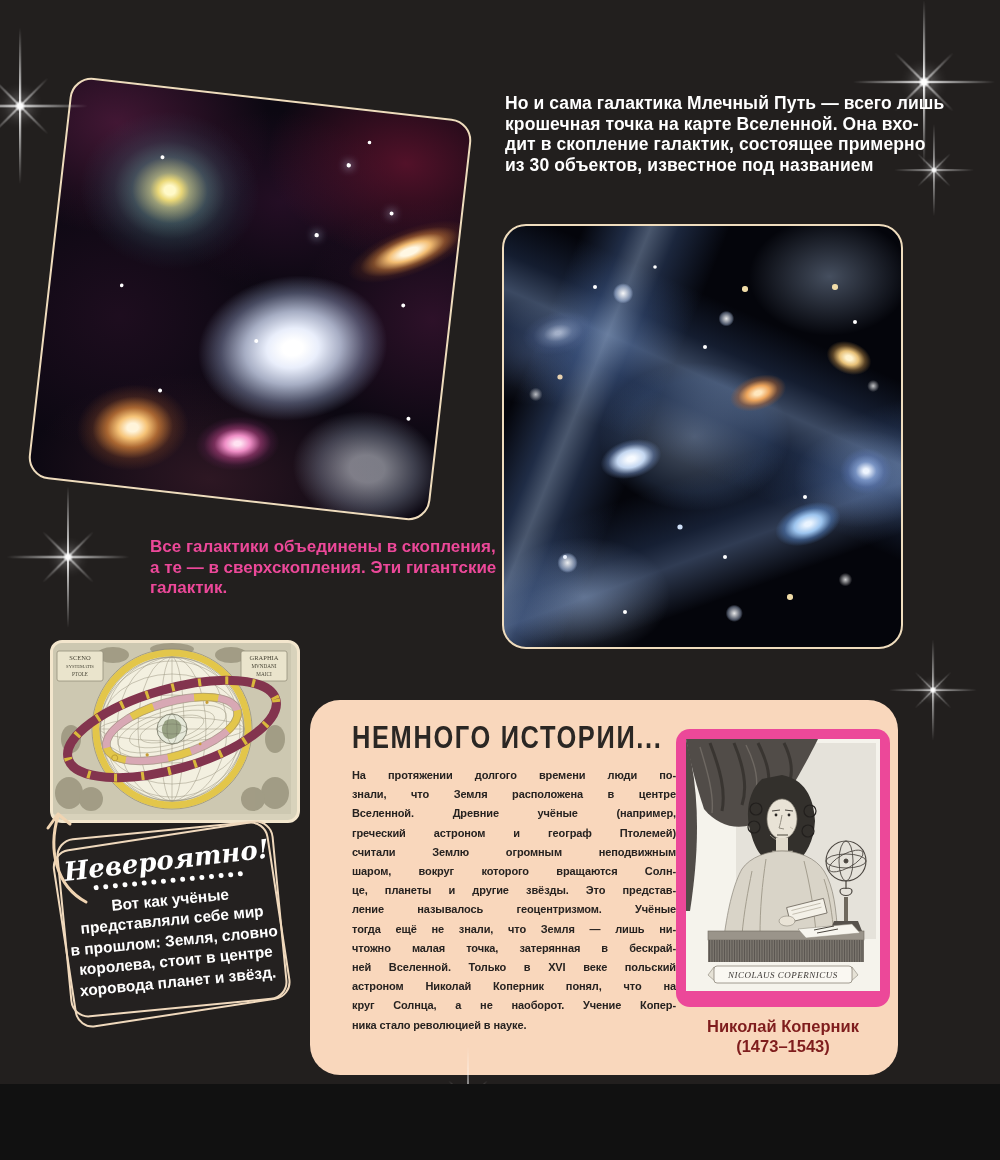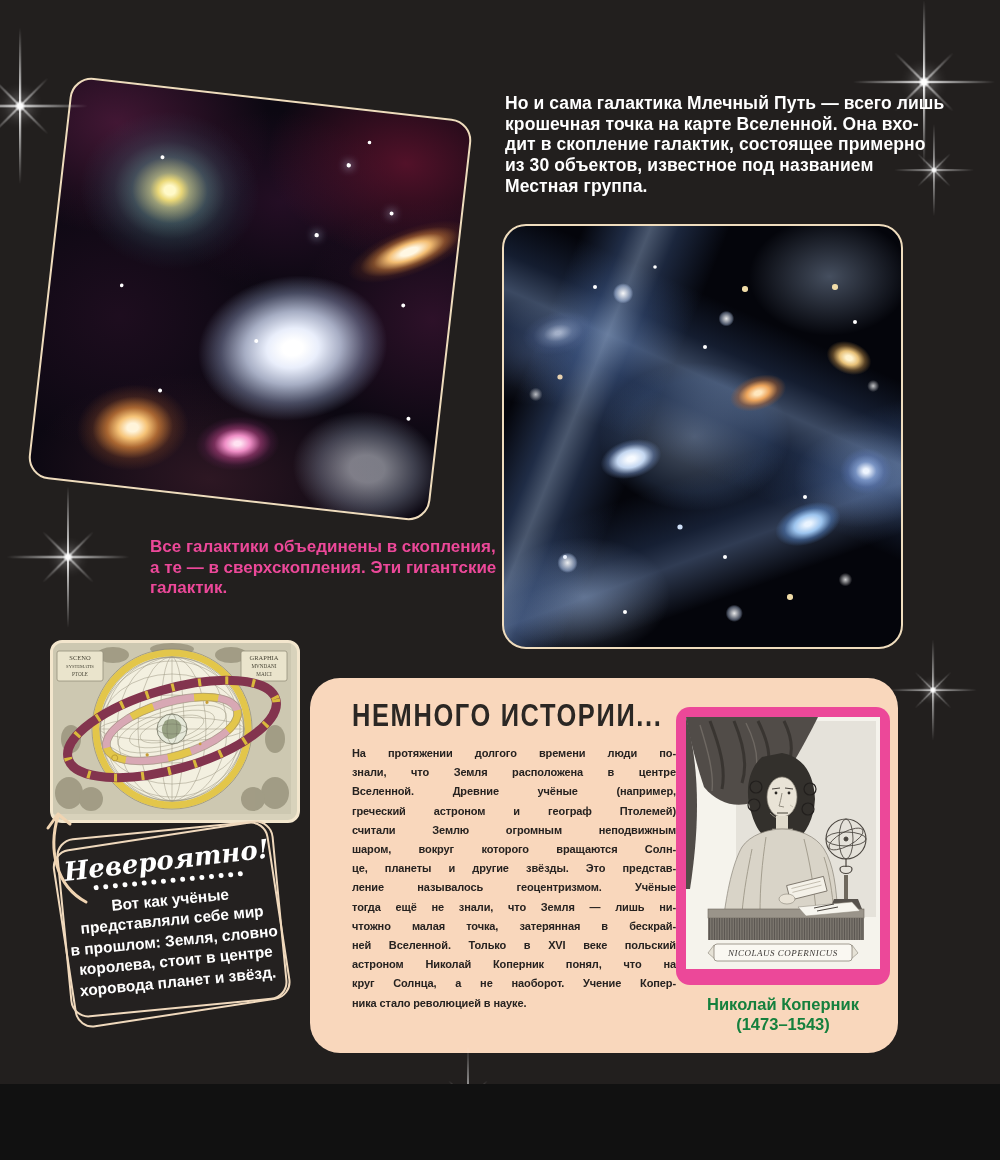--- a/index.html
+++ b/index.html
@@ -138,32 +138,32 @@
     background:#242120; border:2px solid #f0d9bd; border-radius:18px;
     color:#fff; text-align:center; }
   .incredible::before { content:""; position:absolute; inset:-2px; border:2px solid #f0d9bd;
     border-radius:18px; transform:rotate(-3.2deg); transform-origin:95% 60%; z-index:-1; }
   .inc-title { margin-top:14px; font-family:"DejaVu Serif", serif; font-style:italic; font-weight:bold;
     font-size:26px; transform:rotate(-1deg); }
   .inc-dots { width:150px; margin:3px auto 7px; border-top:5px dotted #fff; height:0; }
   .inc-text { font-size:15.5px; font-weight:bold; line-height:20.4px; }
 
   
-  .history { position:absolute; left:310px; top:678px; width:588px; height:375px;
+  .history { position:absolute; left:310px; top:700px; width:588px; height:375px;
     background:#f9d7bc; border-radius:30px; color:#262220; overflow:hidden; }
   .hist-title { position:absolute; left:42px; top:20px; font-size:31px; font-weight:bold;
     letter-spacing:2px; transform:scaleX(.82); transform-origin:left center; color:#2b2724;
     white-space:nowrap; }
   .hist-body { position:absolute; left:42px; top:66px; width:324px;
     font-size:11px; font-weight:bold; line-height:19.2px; letter-spacing:-.1px; }
   .portrait { position:absolute; left:366px; top:29px; width:214px; height:278px;
     background:#ec4899; border-radius:14px; overflow:hidden; }
   .portrait svg { display:block; margin:10px auto 0; }
   .portrait-caption { position:absolute; left:356px; top:316px; width:234px; text-align:center;
-    font-size:16.5px; font-weight:bold; line-height:20px; color:#15803d; }
+    font-size:16.5px; font-weight:bold; line-height:20px; color:#7f1d1d; }
 
   
   .pagenum { position:absolute; left:928px; top:1086px; width:40px; text-align:center;
     color:#fff; font-size:19px; font-weight:bold; }
 </style>
 </head>
 <body>
 
 <div class="page">
 
@@ -219,21 +219,20 @@
     <span class="gal g-cloud"></span>
     <span class="starfield"></span>
     <span class="bigstars"></span>
   </div>
 
   <div class="intro lines-left">
       <div class="tline">Но и сама галактика Млечный Путь — всего лишь</div>
       <div class="tline">крошечная точка на карте Вселенной. Она вхо-</div>
       <div class="tline">дит в скопление галактик, состоящее примерно</div>
       <div class="tline">из 30 объектов, известное под названием</div>
-      <div class="tline">Местная группа.</div>
     </div>
 
   <div class="figure fig2">
     <span class="gal w-dark"></span>
     <span class="gal w-orange"></span>
     <span class="gal w-yellow"></span>
     <span class="gal w-white"></span>
     <span class="gal w-blue"></span>
     <span class="gal w-swirl"></span>
     <span class="starfield"></span>

